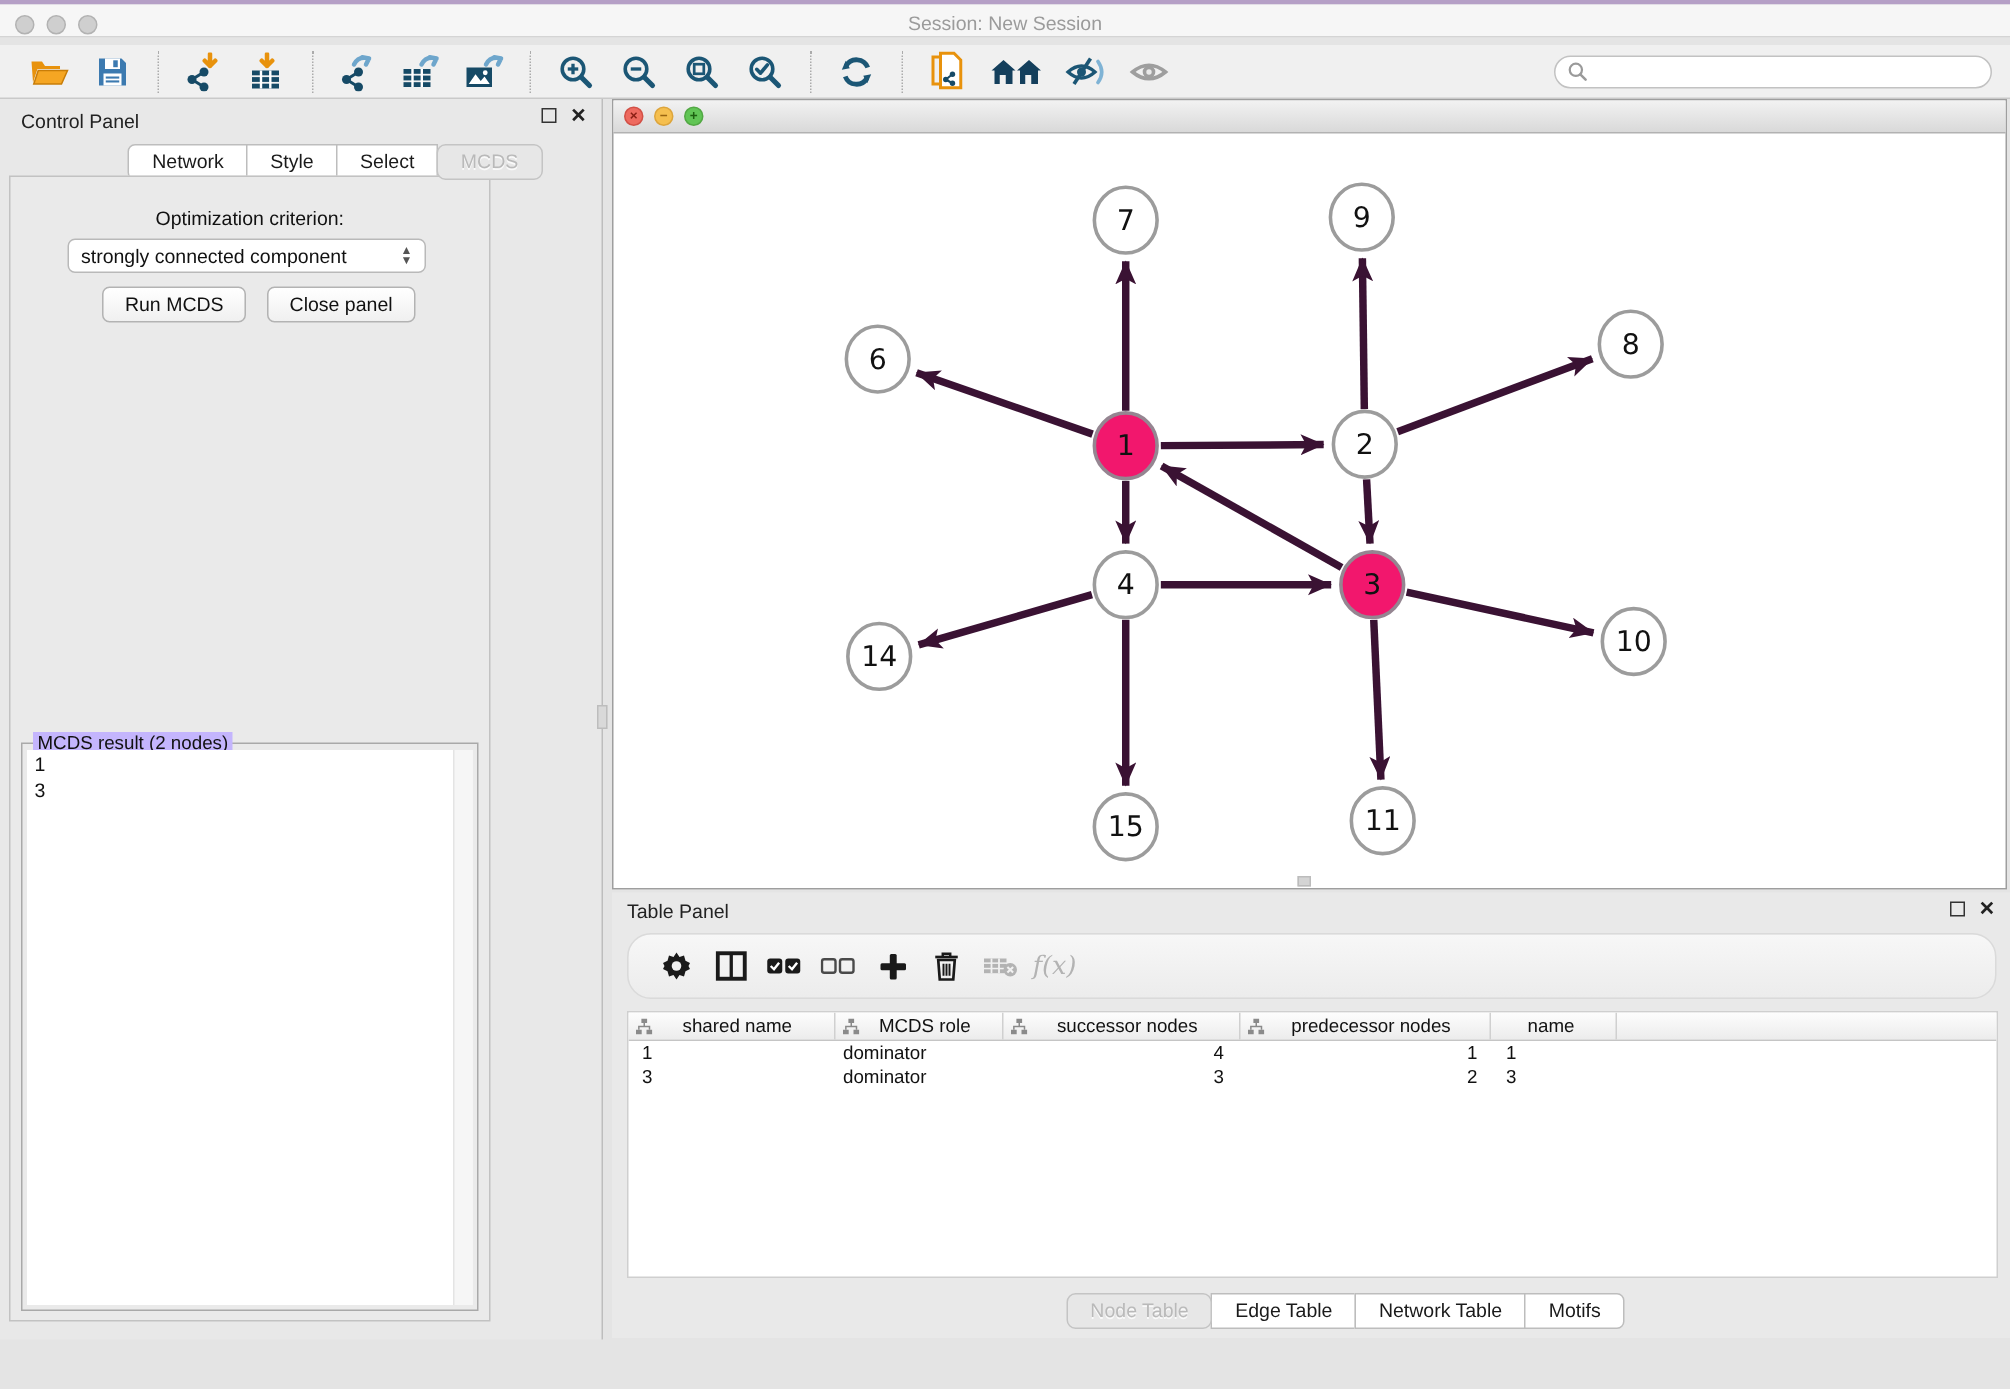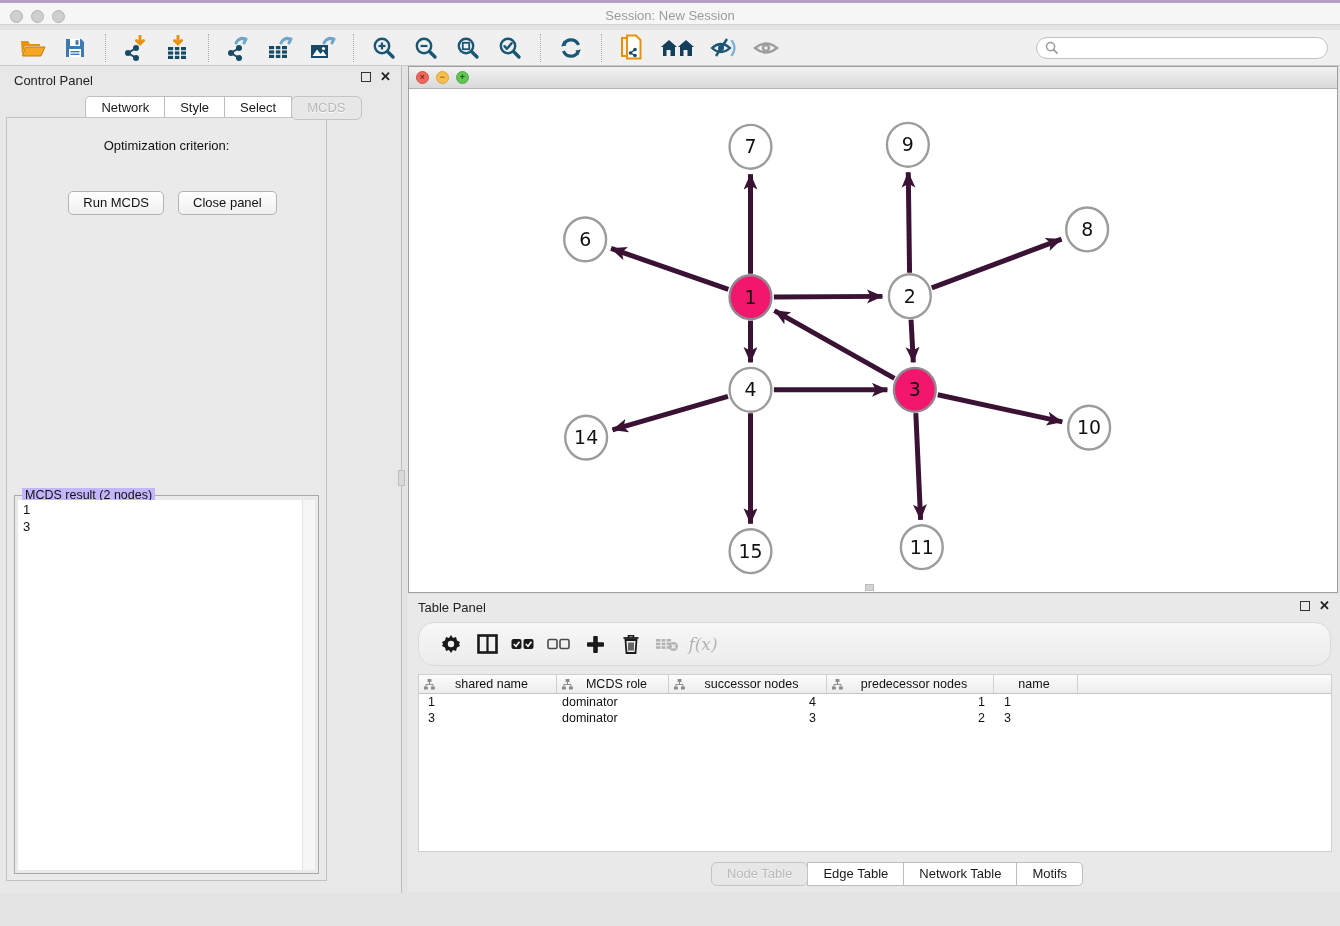--- a/index.html
+++ b/index.html
@@ -270,20 +270,27 @@
     <div class="cp-tabs">
       <div class="tabset">
         <div class="tab">Network</div>
         <div class="tab">Style</div>
         <div class="tab">Select</div>
         <div class="tab selected">MCDS</div>
       </div>
     </div>
     <div class="cp-body">
       <div class="opt-label">Optimization criterion:</div>
+      <div class="criterion">
+        <span>strongly connected component</span>
+        <span class="stepper">
+            <span>▲</span>
+            <span>▼</span>
+          </span>
+      </div>
       <div class="btn-row">
         <button class="aqua-btn">Run MCDS</button>
         <button class="aqua-btn">Close panel</button>
       </div>
       <div class="result-box">
         <div class="result-legend">MCDS result (2 nodes)</div>
         <div class="result-text">
           <div>1</div>
           <div>3</div>
         </div>

